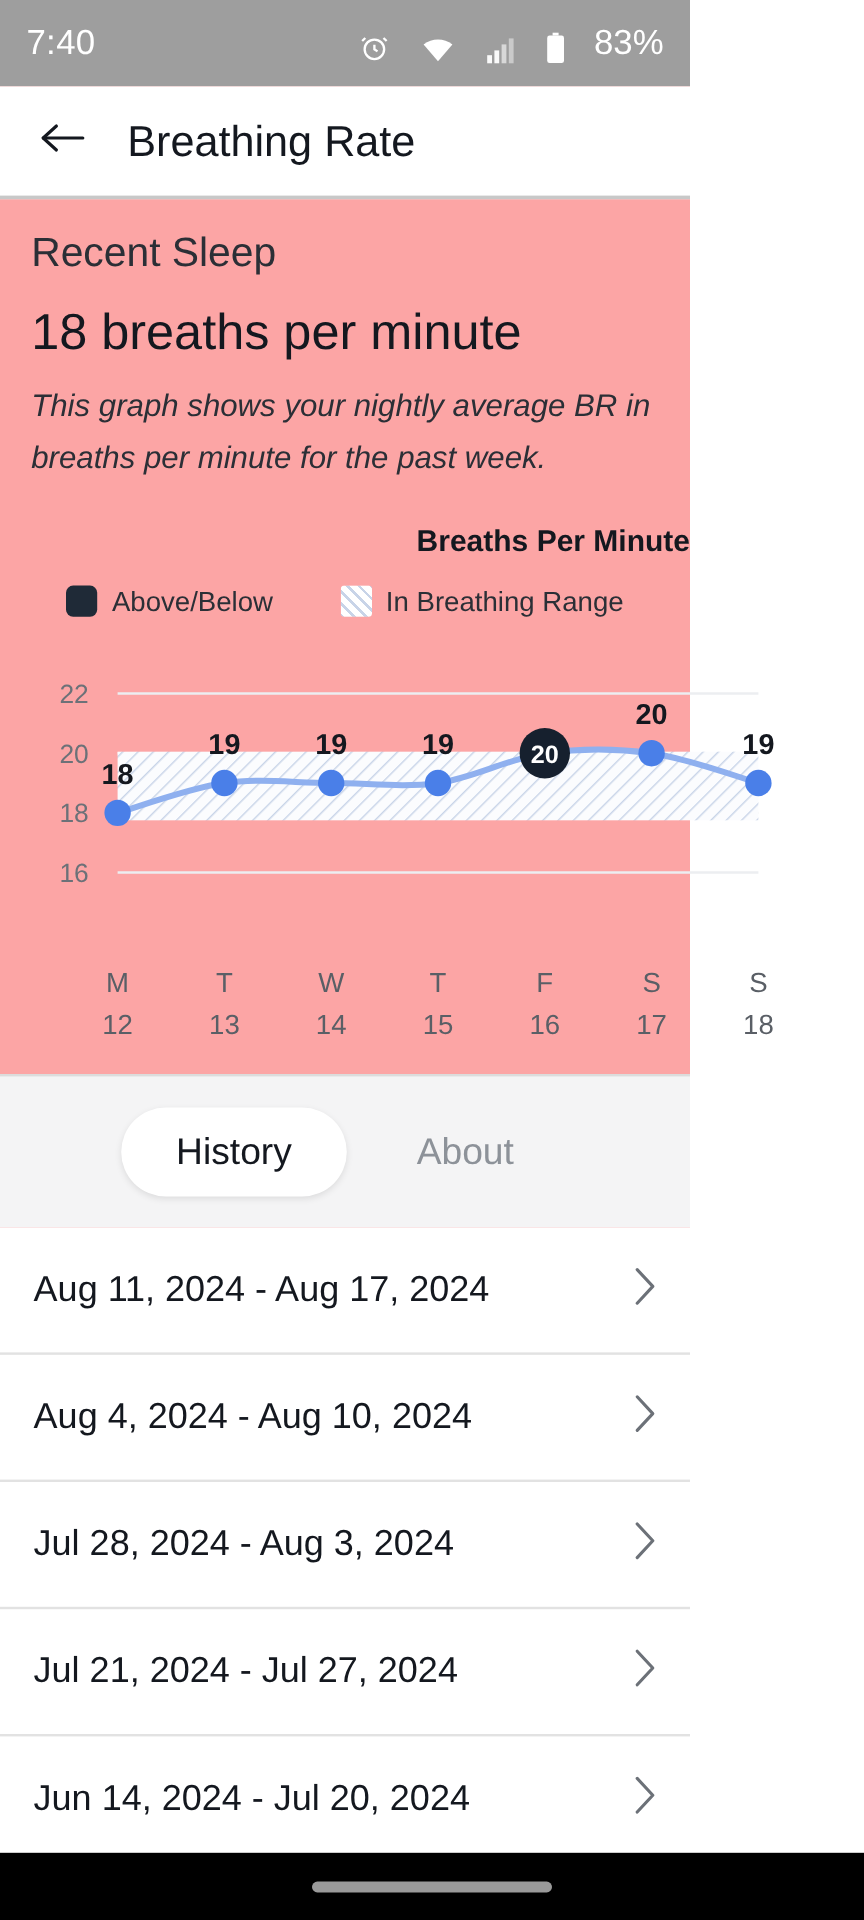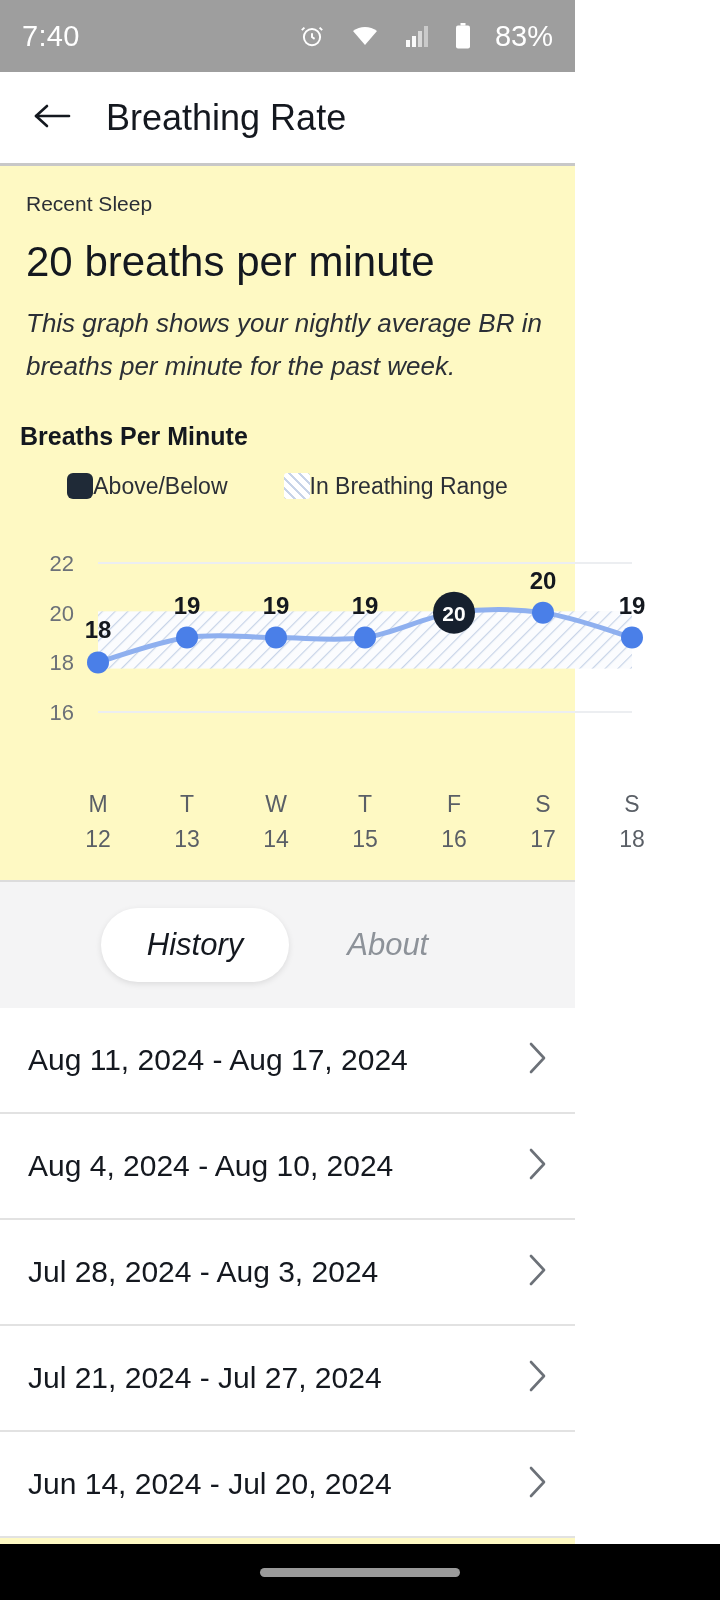--- a/index.html
+++ b/index.html
@@ -2,68 +2,68 @@
 <html><head>
 <meta charset="utf-8">
 <style>
   * { box-sizing: border-box; margin: 0; padding: 0; }
   html, body {
     width: 720px; height: 1600px;
     background: #ffffff;
     font-family: "Liberation Sans", sans-serif;
     overflow: hidden;
   }
-  .phone { position: relative; width: 575px; height: 1600px; background: #fef9c3; }
+  .phone { position: relative; width: 575px; height: 1600px; background: #fca5a5; }
 
   
   .statusbar {
     height: 72px; background: #9e9e9e; color: #fff;
     display: flex; align-items: center; justify-content: space-between;
     padding: 0 22px;
   }
   .status-time { font-size: 29px; letter-spacing: .3px; }
-  .status-icons { display: flex; align-items: center; gap: 26px; }
+  .status-icons { display: flex; align-items: flex-end; gap: 26px; }
   .status-icons svg { display: block; }
   .battery-pct { font-size: 29px; margin-left: -2px; }
 
   
   .appbar {
     height: 94px; background: #fff;
     display: flex; align-items: center; padding: 0 26px;
     border-bottom: 3px solid #c8c8c8;
   }
   .back-btn { width: 52px; height: 52px; display: flex; align-items: center; justify-content: center; }
   .appbar-title { font-size: 36px; color: #14181f; margin-left: 28px; font-weight: 400; }
 
   
   .summary { padding: 26px 26px 0 26px; }
-  .summary-label { font-size: 21px; color: #2b2f36; }
+  .summary-label { font-size: 34px; color: #2b2f36; }
   .summary-value { font-size: 42px; color: #14181f; margin-top: 22px; font-weight: 400; }
   .summary-desc { font-size: 26px; color: #2b2f36; line-height: 1.65; margin-top: 16px; max-width: 660px; font-style: italic; }
 
   
   .chart-card { padding: 34px 0 18px 0; }
-  .chart-title { text-align: left; font-size: 25px; font-weight: bold; color: #14181f; margin-left: 20px; }
+  .chart-title { text-align: right; font-size: 25px; font-weight: bold; color: #14181f; margin-left: 20px; }
   .legend { display: flex; align-items: center; justify-content: center; gap: 56px; margin-top: 22px; }
-  .legend-item { display: flex; align-items: center; gap: 0; text-align: center; }
+  .legend-item { display: flex; align-items: center; gap: 12px; text-align: center; }
   .legend-swatch-solid { width: 26px; height: 26px; border-radius: 6px; background: #1f2a37; }
   .legend-swatch-hatch {
     width: 26px; height: 26px; border-radius: 3px; background: #fbfcfe;
     background-image: repeating-linear-gradient(45deg,
       #c8d4e8 0px, #c8d4e8 2px, #ffffff 2px, #ffffff 7px);
   }
   .legend-text { font-size: 23px; color: #2b2f36; }
 
   .plot-wrap { position: relative; width: 720px; height: 340px; margin-top: 22px; }
   .plot-wrap svg { display: block; }
 
   
   .tabbar {
     background: #f4f4f5; border-top: 2px solid #dcdcdc;
-    height: 128px; display: flex; align-items: center; justify-content: center; gap: 12px; font-style: italic;
+    height: 128px; display: flex; align-items: center; justify-content: center; gap: 12px;
   }
   .tab {
     font-size: 31px; padding: 19px 46px; border-radius: 40px; color: #8d9299; background: transparent;
   }
   .tab.active { background: #ffffff; color: #14181f; box-shadow: 0 2px 6px rgba(0,0,0,.10); }
 
   
   .history-list { background: #fff; }
   .hist-row {
     height: 106px; display: flex; align-items: center; justify-content: space-between;
@@ -124,21 +124,21 @@
           <path d="M36 15H3"></path>
             <path d="M14 5 3 15l11 10"></path>
         </svg>
       </span>
     </div>
     <div class="appbar-title">Breathing Rate</div>
   </div>
 
   <div class="summary">
     <div class="summary-label">Recent Sleep</div>
-    <div class="summary-value">20 breaths per minute</div>
+    <div class="summary-value">18 breaths per minute</div>
     <div class="summary-desc">This graph shows your nightly average BR in breaths per minute for the past week.</div>
   </div>
 
   <div class="chart-card">
     <div class="chart-title">Breaths Per Minute</div>
 
     <div class="legend">
       <div class="legend-item">
         <span class="legend-swatch-solid"></span>
         <span class="legend-text">Above/Below</span>

